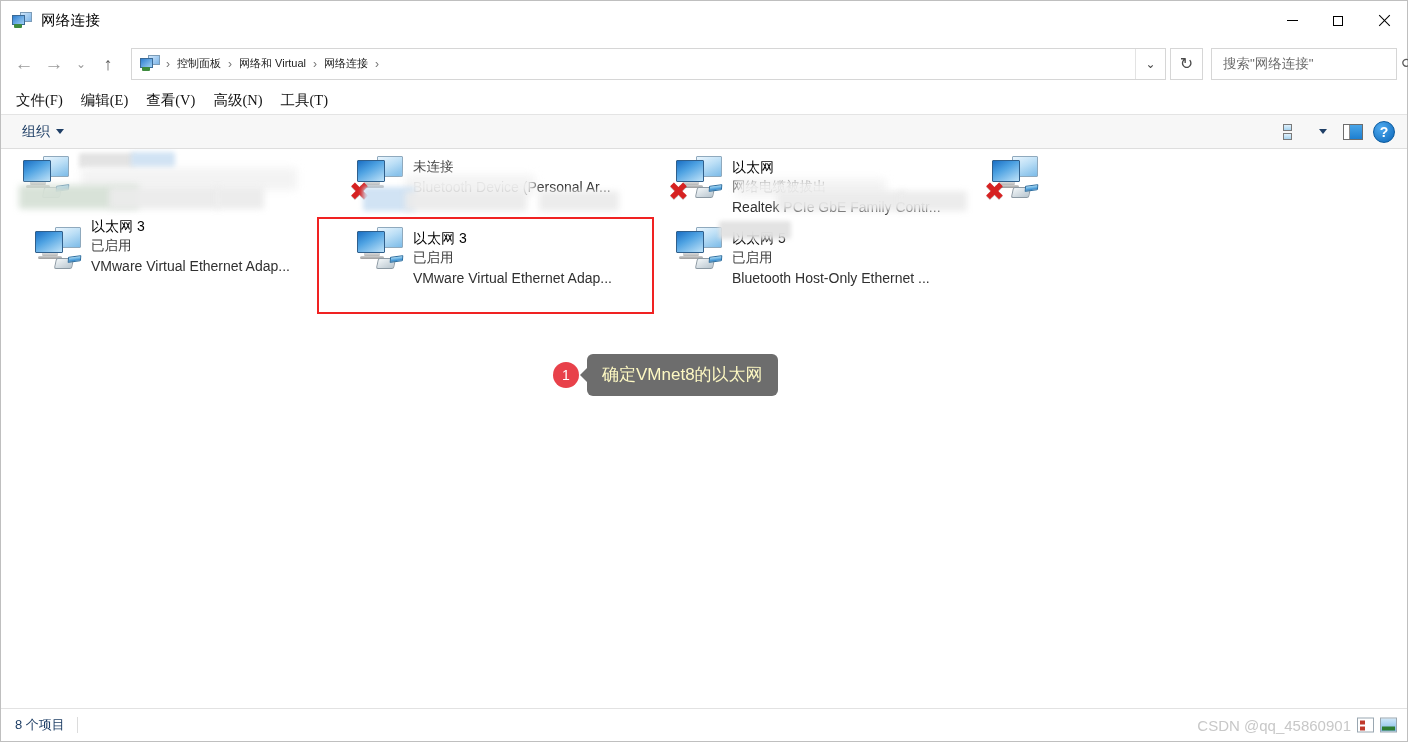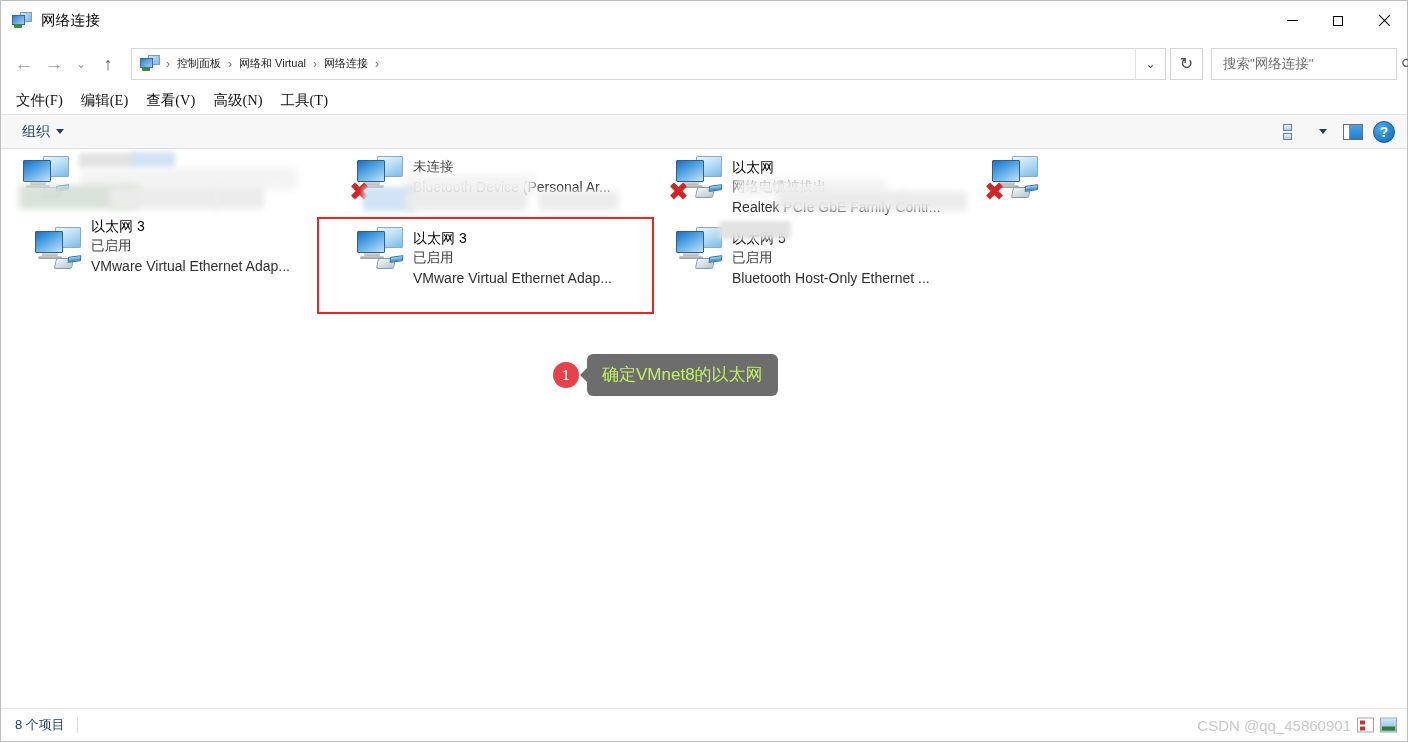--- a/index.html
+++ b/index.html
@@ -251,21 +251,21 @@
   
   .callout { position: absolute; display: flex; align-items: center; }
   .callout-badge {
     width: 26px; height: 26px; border-radius: 50%;
     background: #e8414a; color: #fff;
     font-size: 14px; display: flex; align-items: center; justify-content: center;
     flex: 0 0 auto; z-index: 2;
   }
   .callout-bubble {
     position: relative; margin-left: 8px;
-    background: #6d6d6d; color: #bef264;
+    background: #6d6d6d; color: #fef9c3;
     font-size: 17px; line-height: 1;
     padding: 12px 15px 13px 15px; border-radius: 6px;
     white-space: nowrap;
   }
   .callout-bubble::before {
     content: ""; position: absolute; left: -7px; top: 50%;
     transform: translateY(-50%);
     border-top: 8px solid transparent; border-bottom: 8px solid transparent;
     border-right: 8px solid #6d6d6d;
   }

